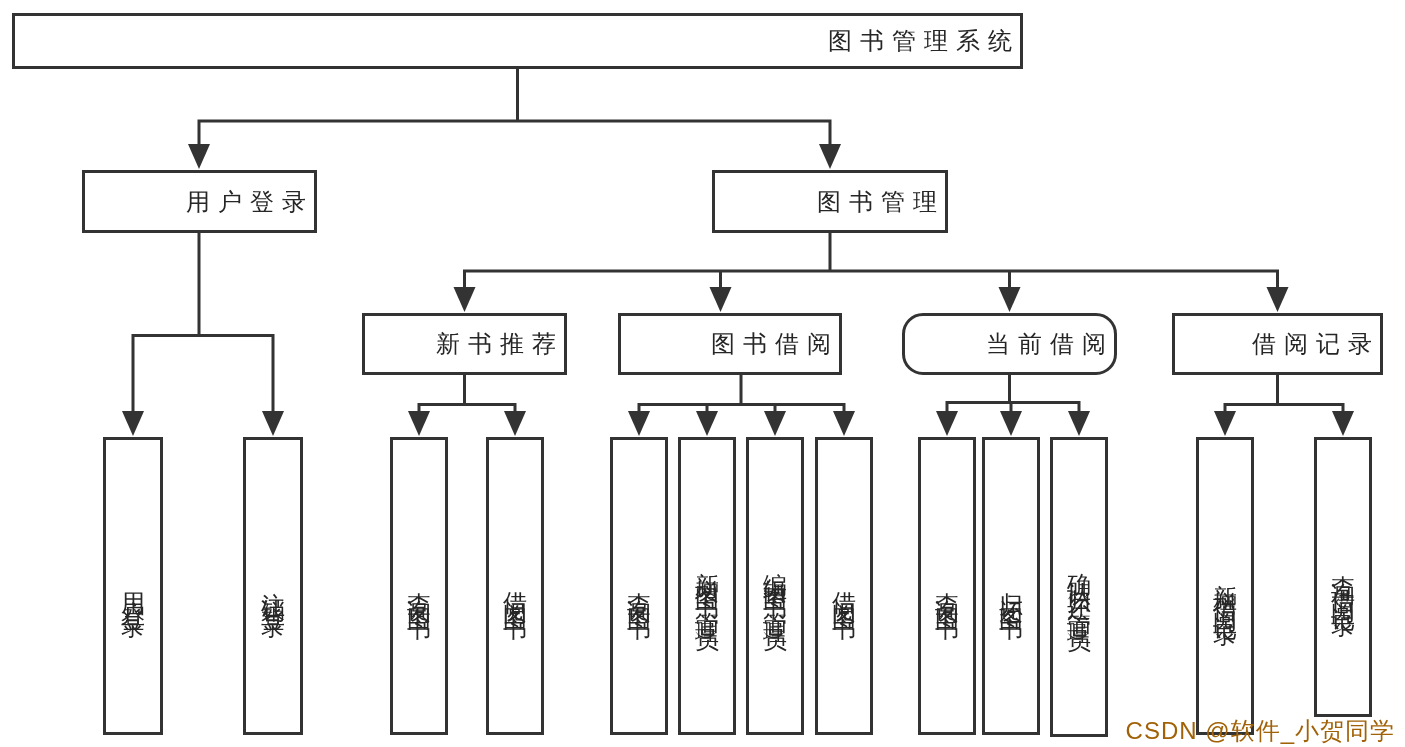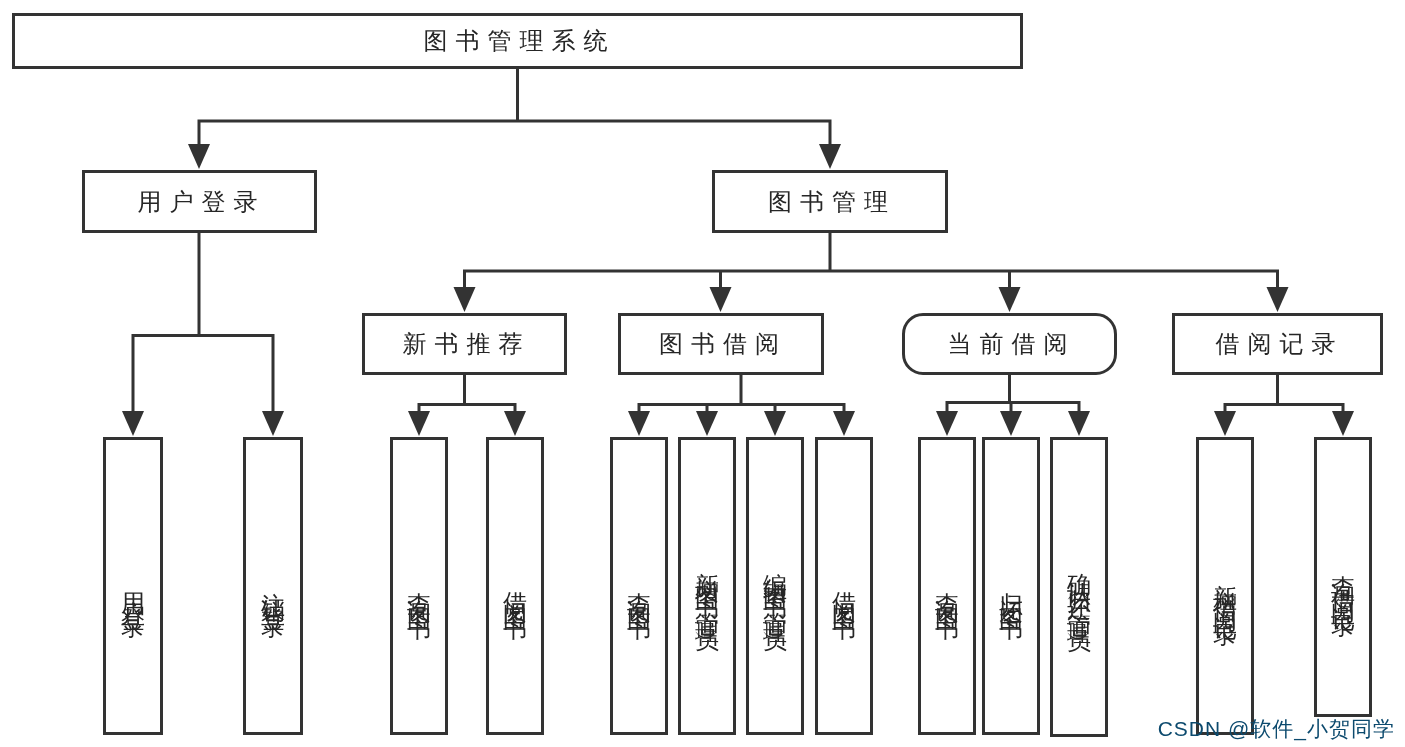--- a/index.html
+++ b/index.html
@@ -10,21 +10,21 @@
     font-family:"Liberation Sans","DejaVu Sans",sans-serif;
     color:#262626;
     overflow:hidden;
   }
   #connectors{position:absolute;left:0;top:0;width:1405px;height:747px;}
   .node{
     position:absolute;
     box-sizing:border-box;
     border:3px solid #333333;
     background:#ffffff;
-    display:flex;align-items:center;justify-content:center;
+    display:flex;align-items:center;justify-content:flex-end;
     font-size:24px;letter-spacing:8px;
     padding-left:4px; 
     white-space:nowrap;
   }
   .leaf{
     position:absolute;
     box-sizing:border-box;
     border:3px solid #333333;
     background:#ffffff;
     display:flex;align-items:center;justify-content:center;
@@ -32,23 +32,23 @@
   .leaf > span{
     writing-mode:vertical-rl;
     font-size:24px;
     line-height:1;
     letter-spacing:8px;
     padding-top:6px; 
   }
   .watermark{
     position:absolute;
     right:10px;top:715px;
-    font-size:21px;
+    font-size:24px;
     letter-spacing:1px;
-    color:#0c4a6e;
+    color:#a16207;
     z-index:5;
     white-space:nowrap;
   }
 </style>
 </head>
 <body>
 
 <div id="stage">
 
   <svg id="connectors" viewBox="0 0 1405 747" xmlns="http://www.w3.org/2000/svg">
@@ -91,21 +91,21 @@
   <div class="node" style="left:82px;top:170px;width:235px;height:63px;">
     <span>用户登录</span>
   </div>
   <div class="node" style="left:712px;top:170px;width:236px;height:63px;">
     <span>图书管理</span>
   </div>
 
   <div class="node" style="left:362px;top:313px;width:205px;height:62px;">
     <span>新书推荐</span>
   </div>
-  <div class="node" style="left:618px;top:313px;width:206px;height:62px;">
+  <div class="node" style="left:618px;top:313px;width:224px;height:62px;">
     <span>图书借阅</span>
   </div>
   <div class="node" style="left:902px;top:313px;width:215px;height:62px;border-radius:21px;">
     <span>当前借阅</span>
   </div>
   <div class="node" style="left:1172px;top:313px;width:211px;height:62px;">
     <span>借阅记录</span>
   </div>
 
   <div class="leaf" style="left:103px;top:437px;width:60px;height:298px;">

